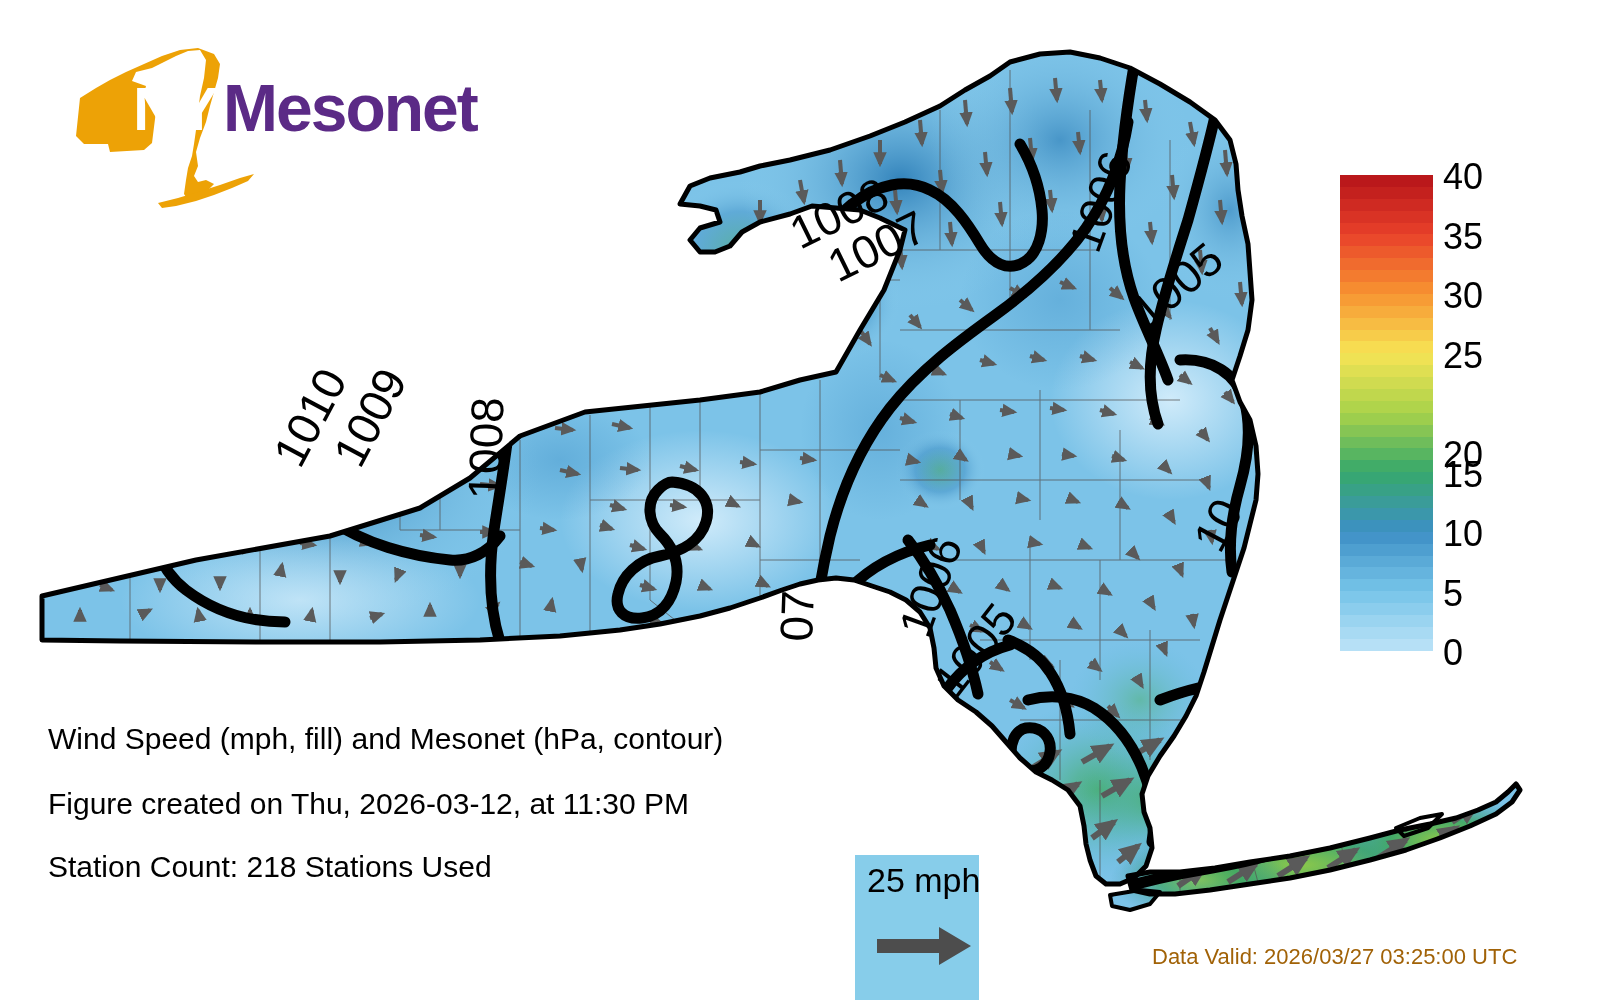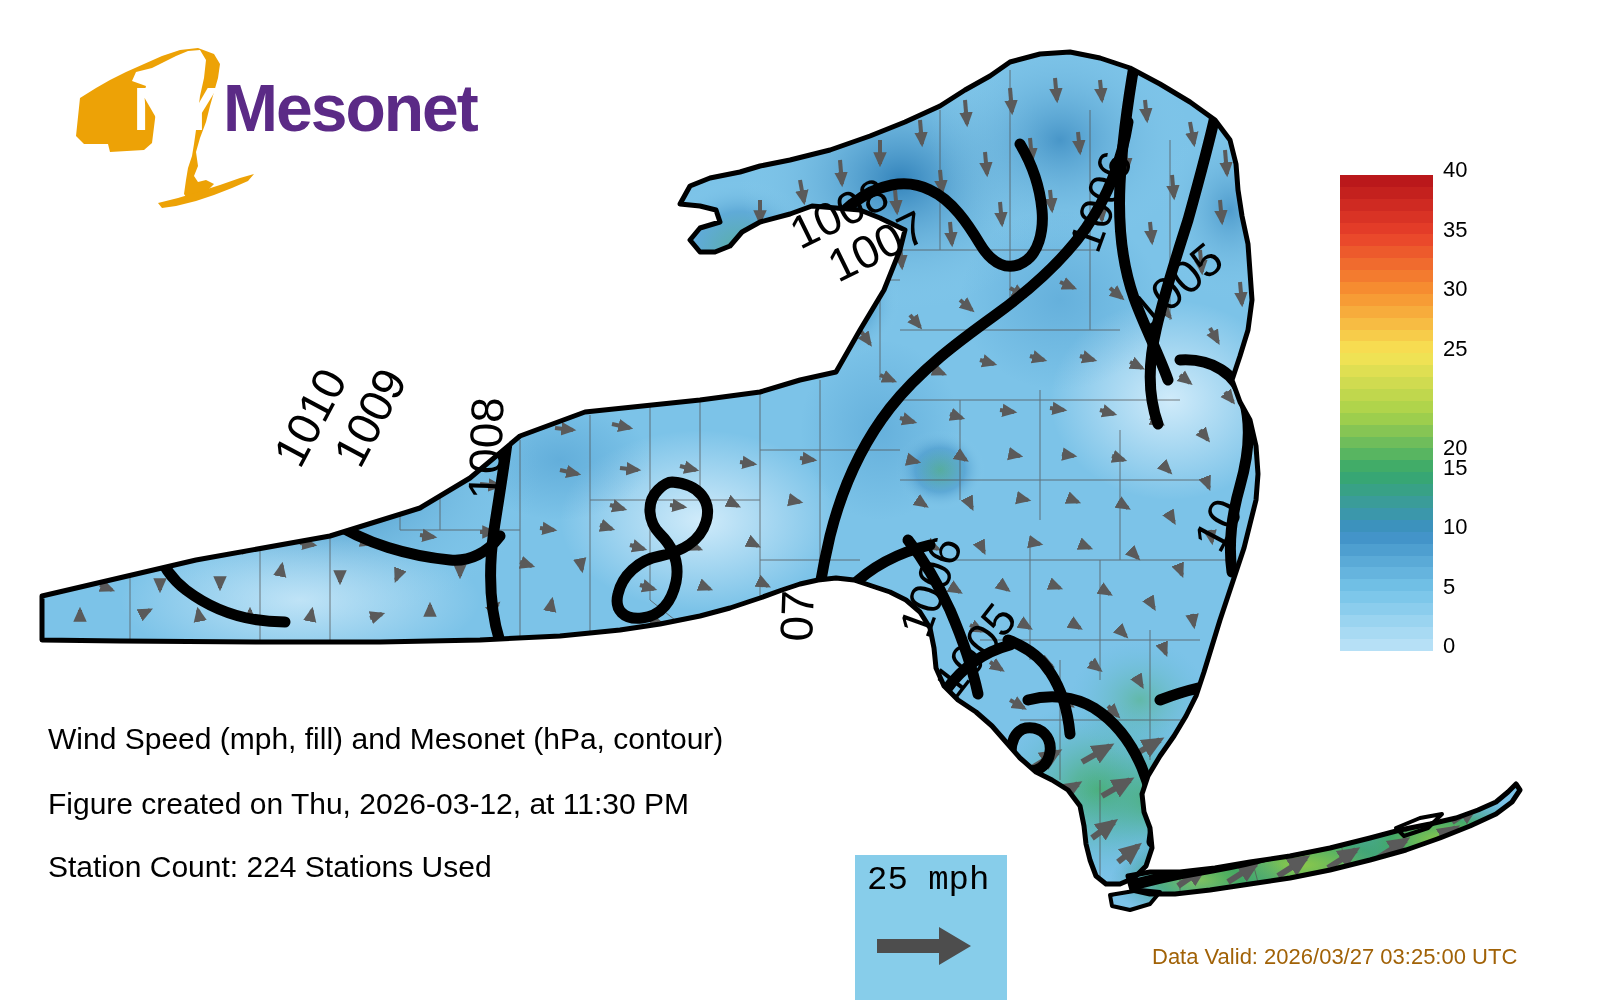--- a/index.html
+++ b/index.html
@@ -17,32 +17,32 @@
   .logo-sub{position:absolute;left:168px;top:96px;font-size:21px;font-weight:bold;
             color:#5b2a86;letter-spacing:2.1px;line-height:1;z-index:3;}
 
   
   #map-wrap{position:absolute;left:0;top:0;width:1600px;height:1000px;}
   #map-svg{position:absolute;left:0;top:0;}
 
   
   #colorbar{position:absolute;left:1340px;top:175px;width:93px;height:476px;}
   #cbar-grad{position:absolute;left:0;top:0;width:93px;height:476px;}
-  .cb-tick{position:absolute;left:100px;font-size:22px;line-height:1;
+  .cb-tick{position:absolute;left:100px;font-size:36px;line-height:1;
            color:#000;white-space:nowrap;}
 
   
   .caption{position:absolute;left:48px;font-size:30px;color:#000;white-space:nowrap;}
   #cap1{top:722px;}
   #cap2{top:787px;}
   #cap3{top:850px;}
 
   
-  #wind-key{position:absolute;left:855px;top:855px;width:152px;height:145px;
-            background:#87cdea;font-family:Liberation Mono, monospace;}
+  #wind-key{position:absolute;left:855px;top:855px;width:124px;height:145px;
+            background:#87cdea;}
   #wind-key-label{position:absolute;left:12px;top:6px;font-size:34px;color:#000;
                   white-space:nowrap;}
   #wind-key-arrow{position:absolute;left:20px;top:68px;}
 
   
   #data-valid{position:absolute;left:1152px;top:944px;font-size:22px;color:#a16207;
               white-space:nowrap;}
 </style>
 </head>
 <body>
@@ -521,21 +521,21 @@
       <div style="height:2.5%;background:rgb(139,205,237);"></div>
       <div style="height:2.5%;background:rgb(154,212,240);"></div>
       <div style="height:2.5%;background:rgb(168,218,243);"></div>
       <div style="height:2.5%;background:rgb(182,224,246);"></div>
     </div>
 </div>
 <div id="cbar-ticks"></div>
 
 <div class="caption" id="cap1">Wind Speed (mph, fill) and Mesonet (hPa, contour)</div>
 <div class="caption" id="cap2">Figure created on Thu, 2026-03-12, at 11:30 PM</div>
-<div class="caption" id="cap3">Station Count: 224 Stations Used</div>
+<div class="caption" id="cap3">Station Count: 218 Stations Used</div>
 
 <div id="wind-key">
   <div id="wind-key-label">25 mph</div>
   <svg id="wind-key-arrow" width="100" height="46" viewBox="0 0 100 46">
     <path d="M2,16 L64,16 L64,4 L96,23 L64,42 L64,30 L2,30 Z" fill="#4d4d4d"></path>
   </svg>
 </div>
 
 <div id="data-valid">Data Valid: 2026/03/27 03:25:00 UTC</div>
 

